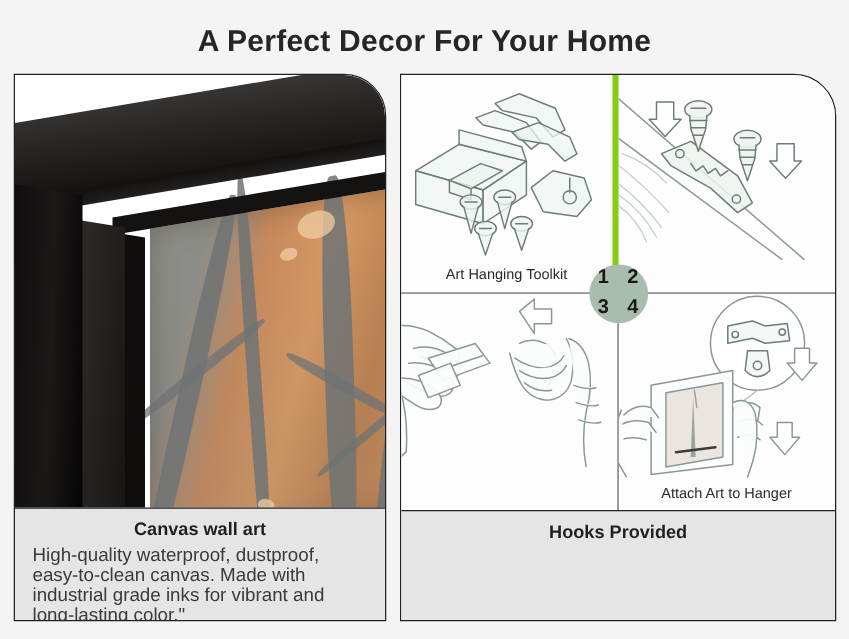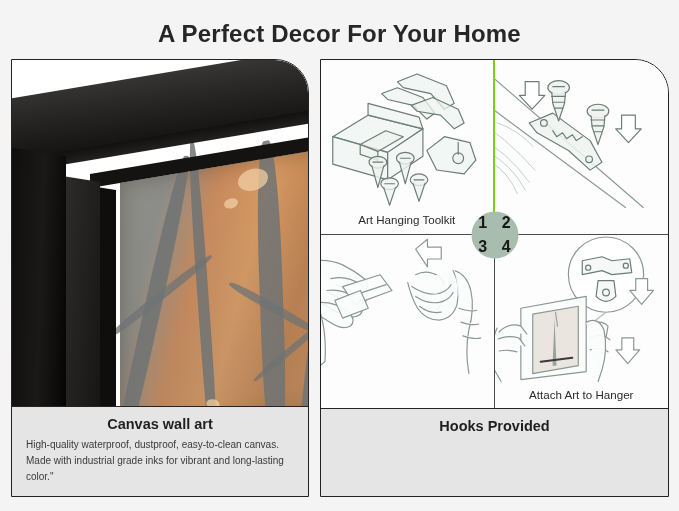--- a/index.html
+++ b/index.html
@@ -103,31 +103,31 @@
     border-top:1.5px solid #222;
     box-sizing:border-box;
     padding:9px 14px 0 14px;
   }
   #right-card .caption{height:88px;}
   .caption-title{
     text-align:center;font-size:14.5px;font-weight:bold;color:#1f1f1f;
     margin-bottom:5px;
   }
   .caption-body{
-    text-align:center;font-size:10px;line-height:16px;color:#3a3a3a;
+    text-align:center;font-size:15px;line-height:16px;color:#3a3a3a;
   }
   #left-card .caption-body{text-align:left;}
 
   
   .grid{
     position:absolute;left:0;top:0;right:0;height:349px;
     display:grid;grid-template-columns:1fr 1fr;grid-template-rows:1fr 1fr;
   }
   .cell{position:relative;background:#fdfdfd;overflow:hidden;}
-  .cell.c1{border-right:2px solid #84cc16;border-bottom:1px solid #4a4a4a;}
+  .cell.c1{border-right:5px solid #84cc16;border-bottom:1px solid #4a4a4a;}
   .cell.c2{border-bottom:1px solid #4a4a4a;}
   .cell.c3{border-right:1px solid #4a4a4a;}
   .cell-label{
     position:absolute;left:0;right:0;bottom:8px;
     text-align:center;font-size:11.6px;color:#2b2b2b;
     white-space:nowrap;
   }
   .cell-art{position:absolute;left:0;top:0;right:0;bottom:26px;}
   .cell-art svg{width:100%;height:100%;display:block;}
 

